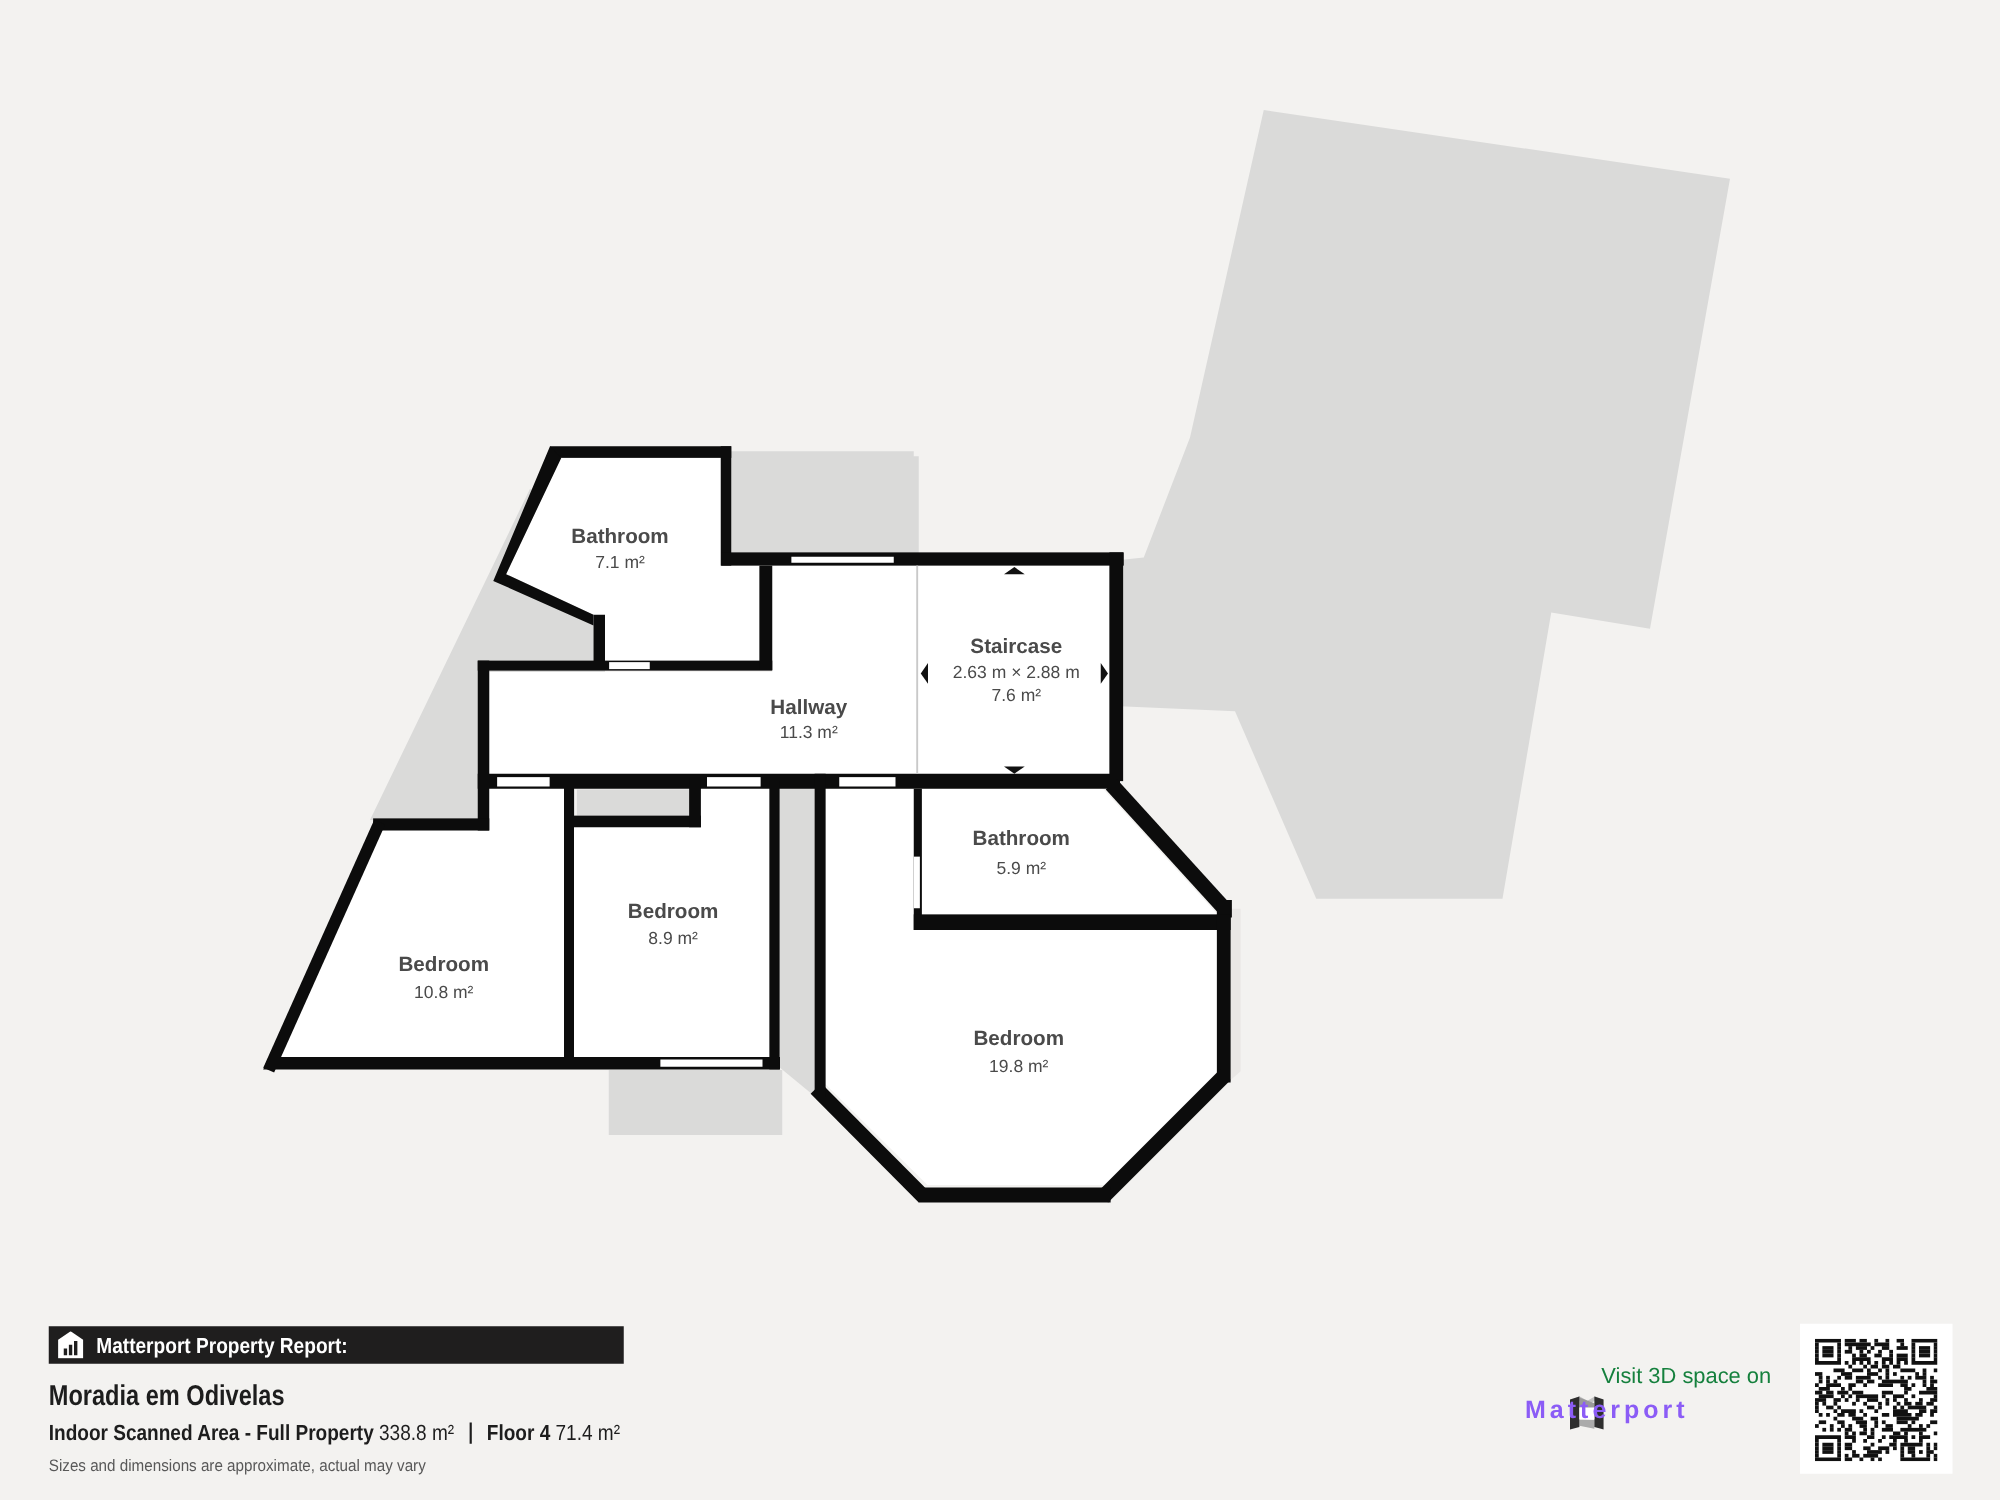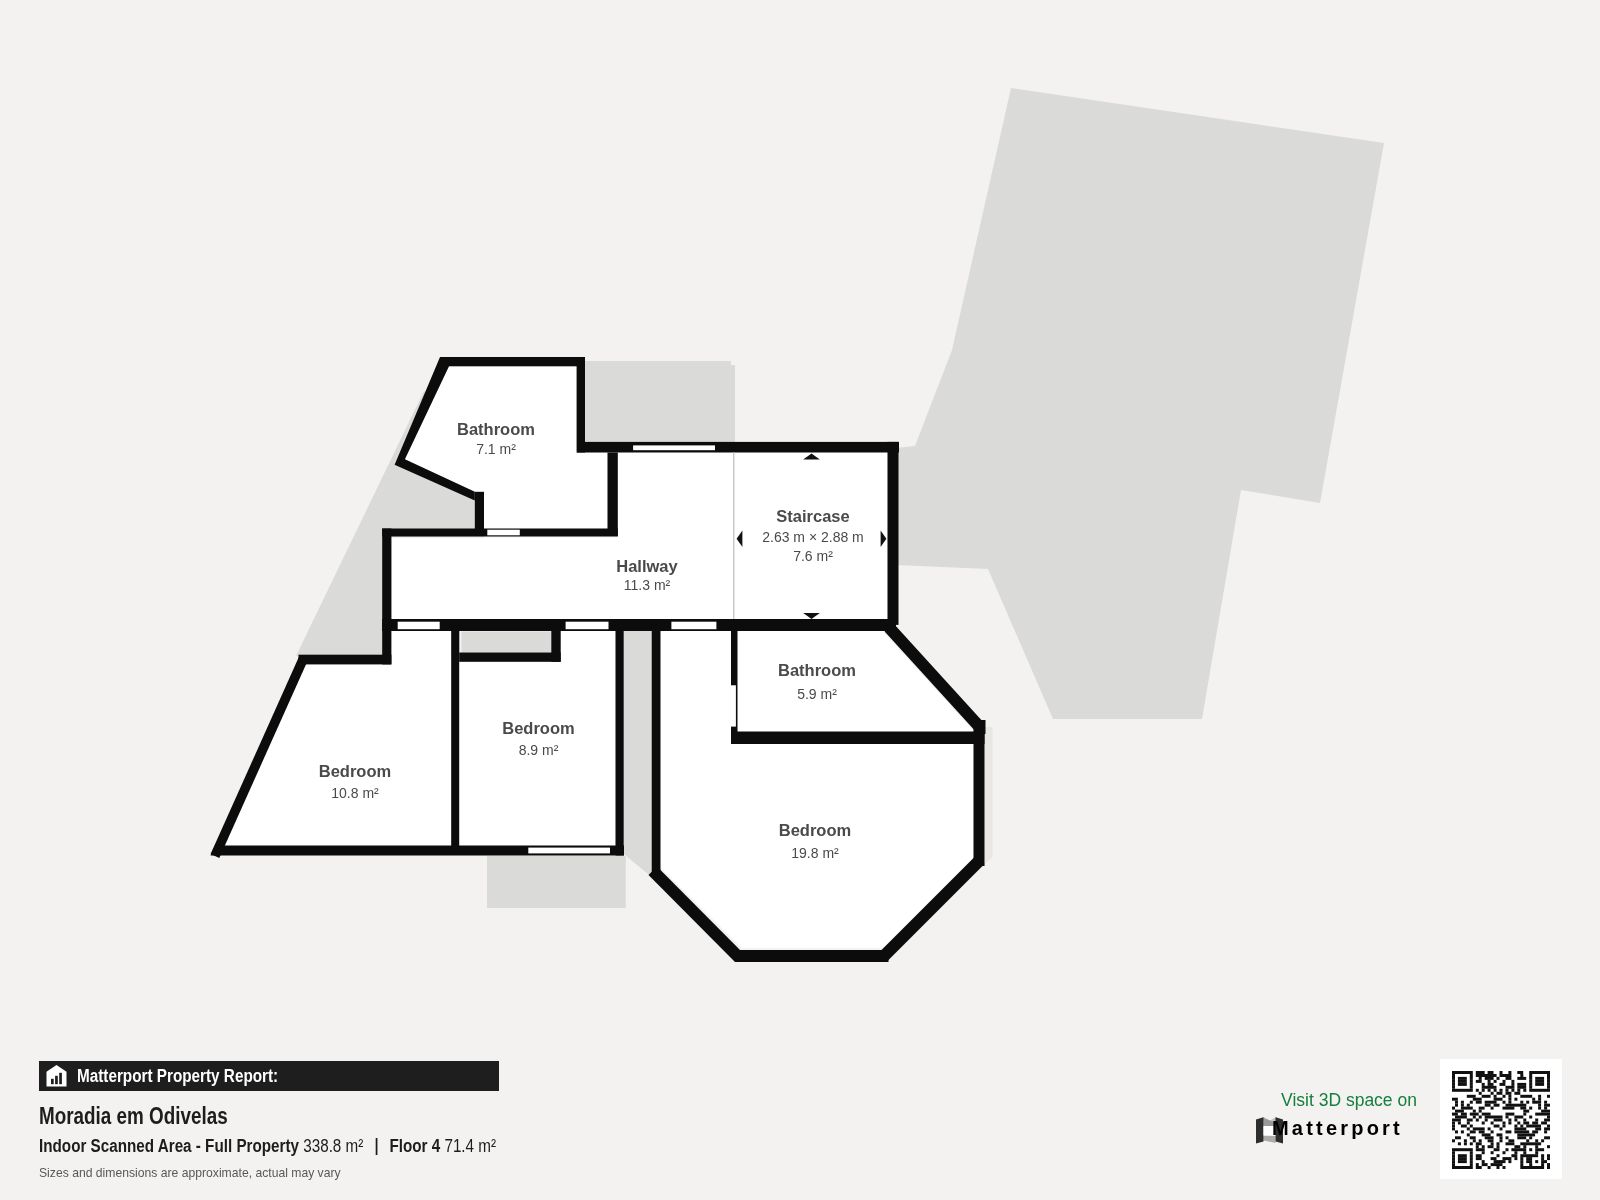--- a/index.html
+++ b/index.html
@@ -164,21 +164,21 @@
 
 <svg class="abs" style="left:1256px;top:1116px" width="27" height="28" viewBox="0 0 27 28">
   <polygon points="1,4 7.5,1 14,4.5 20,1 26,4 26,7 20,4.5 14,8 7.5,4.5 1,7.5" fill="#c2c2c2"></polygon>
   <polygon points="7.5,2 19.5,6.5 19.5,11 7.5,10" fill="#9a9a9a"></polygon>
   <polygon points="7.5,19.5 19.5,20 19.5,27 7.5,24.5" fill="#ababab"></polygon>
   <polygon points="0,3.5 7.5,1.2 7.5,25.5 0,27.5" fill="#2e2e2e"></polygon>
   <polygon points="19.5,1.2 27,3.5 27,27.5 19.5,25.5" fill="#2e2e2e"></polygon>
   <rect x="7.5" y="10" width="12" height="9.5" fill="#ffffff"></rect>
 </svg>
 
-<div class="abs" style="left:1272px;top:1117px;color:#000000;font-size:20px;font-weight:bold;letter-spacing:3.2px;">Matterport</div>
+<div class="abs" style="left:1220px;top:1117px;color:#8b5cf6;font-size:20px;font-weight:bold;letter-spacing:3.2px;">Matterport</div>
 
 <div class="abs" style="left:1440px;top:1058.5px;width:122px;height:120px;background:#ffffff;"></div>
 <svg class="abs" style="left:1452px;top:1071px" width="98" height="98" viewBox="0 0 98 98">
 
 <g fill="#111">
         <rect x="0.0" y="0.0" width="20.8" height="3.0"></rect>
         <rect x="23.8" y="0.0" width="8.9" height="3.0"></rect>
         <rect x="35.6" y="0.0" width="5.9" height="3.0"></rect>
         <rect x="47.5" y="0.0" width="3.0" height="3.0"></rect>
         <rect x="56.4" y="0.0" width="3.0" height="3.0"></rect>

